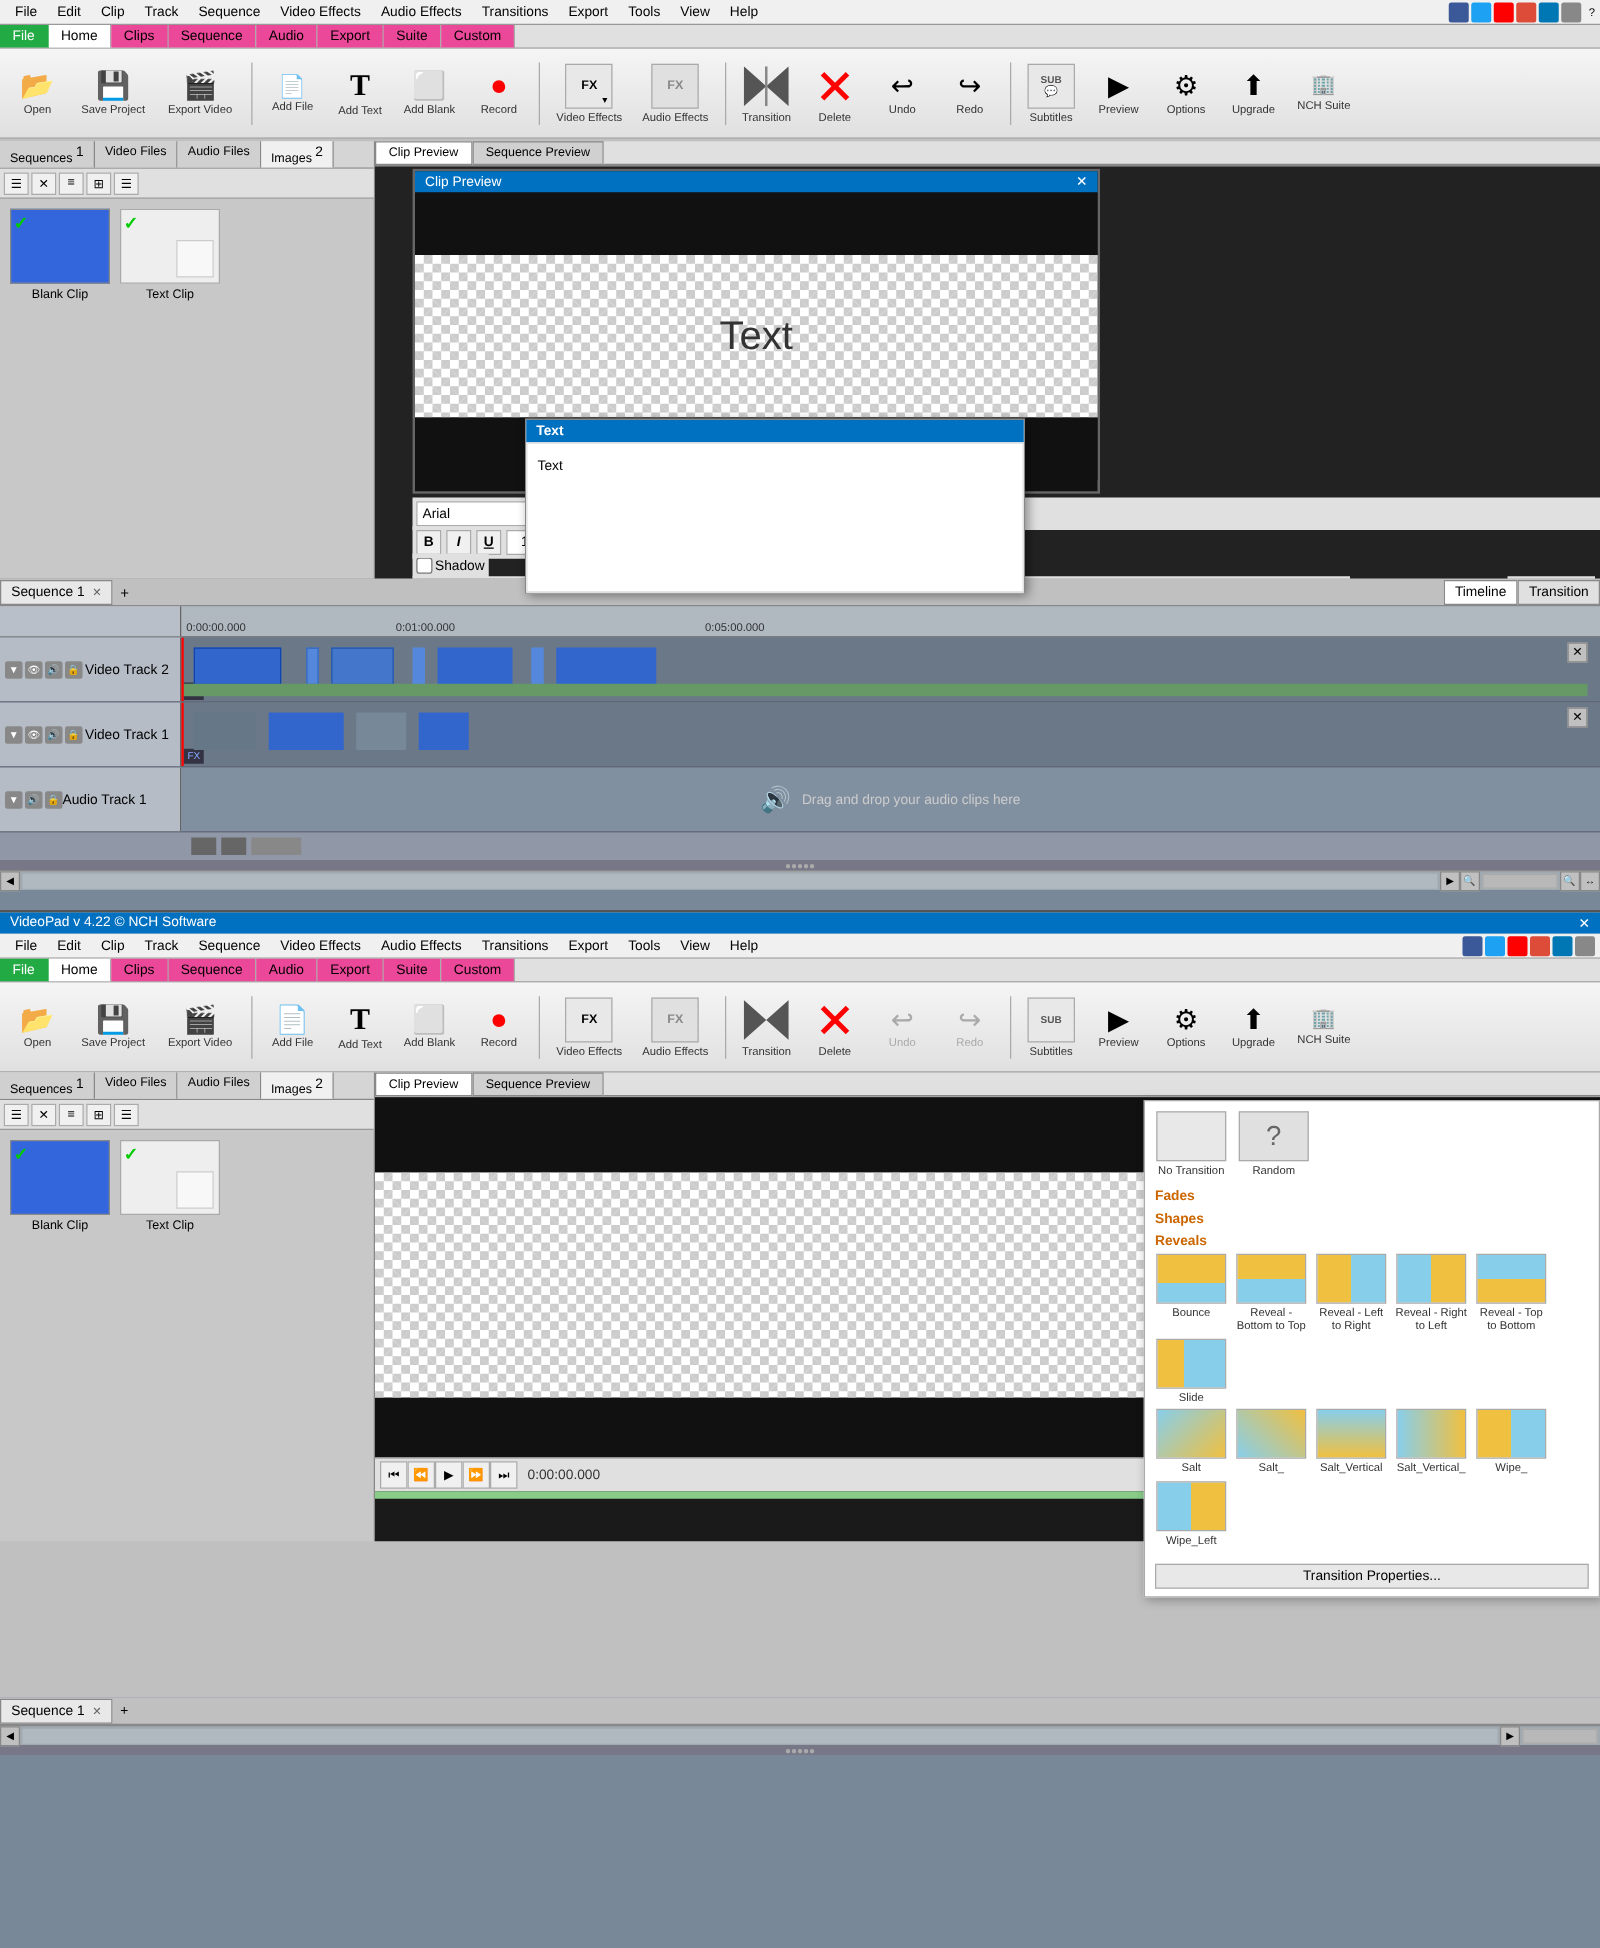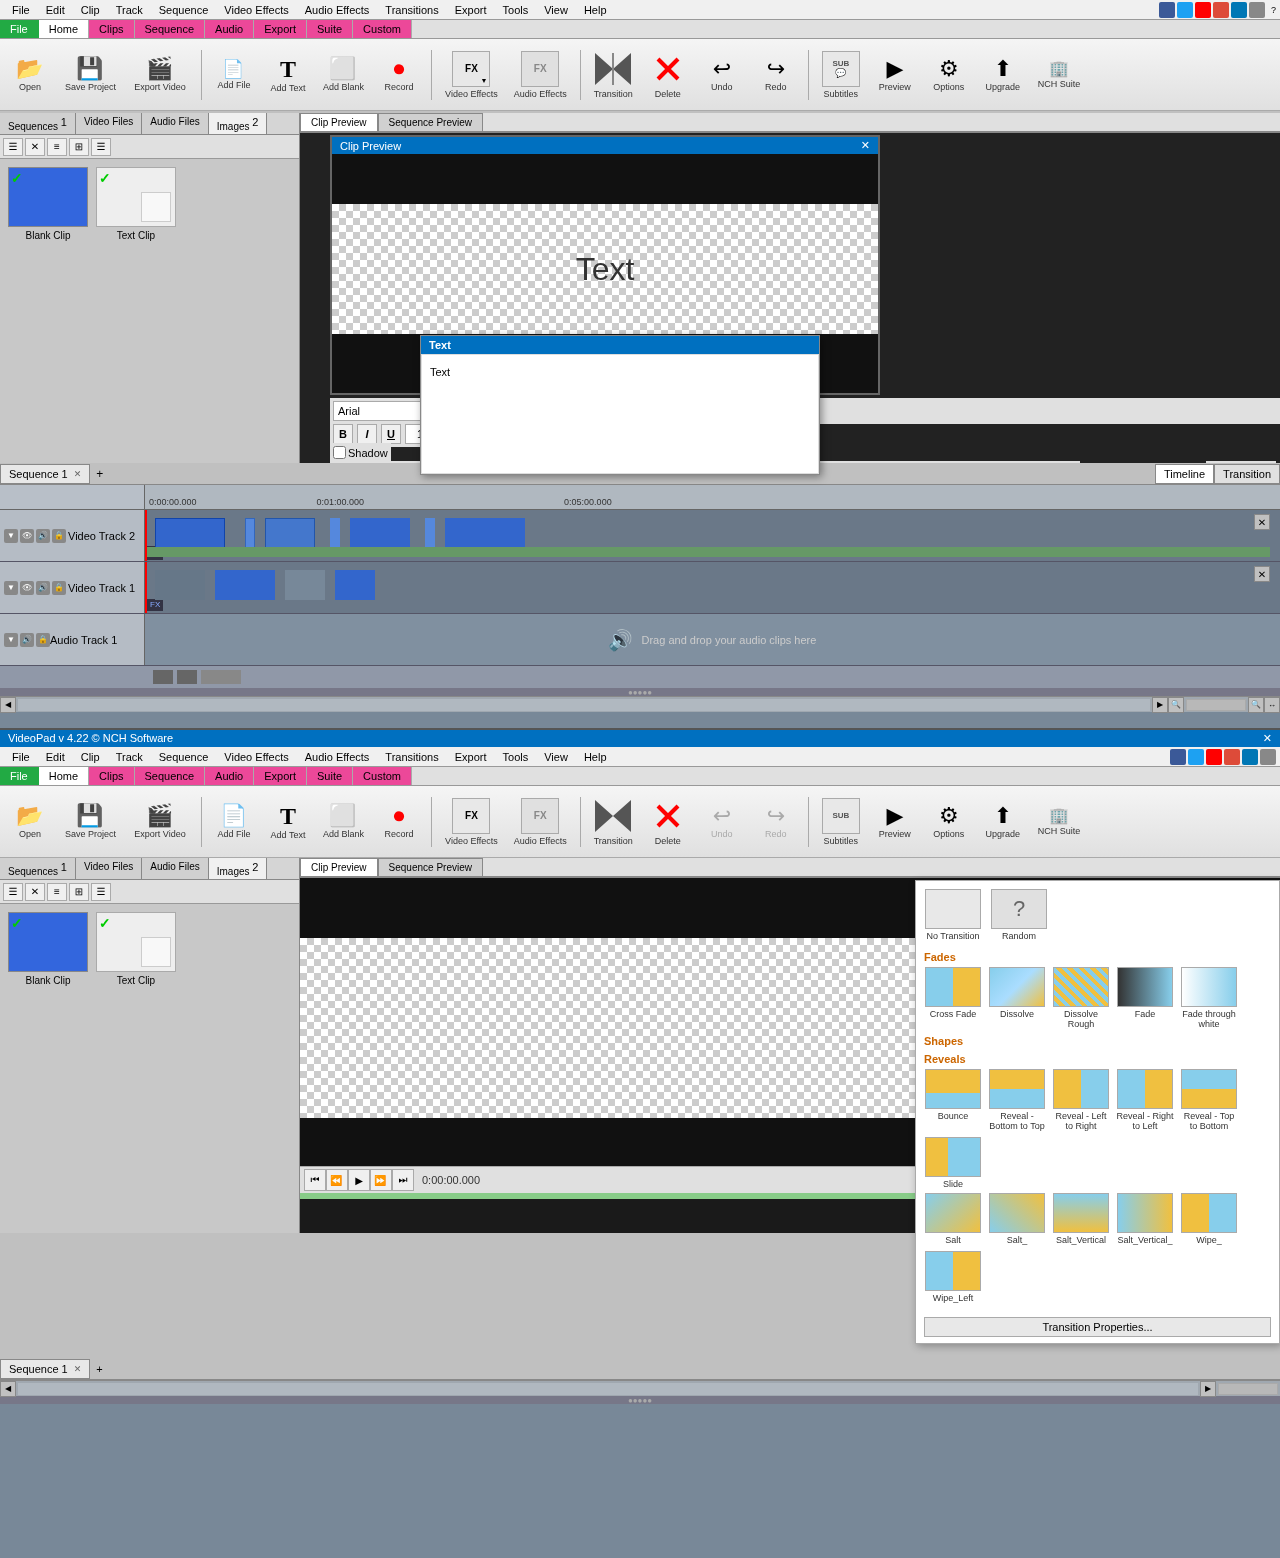--- a/index.html
+++ b/index.html
@@ -683,42 +683,20 @@
           <div class="trans-item">
             <div class="trans-thumb random-thumb" style="border:1px solid #aaa;">
               <span style="font-size:22px; color:#666;">?</span>
             </div>
             <div class="trans-label">Random</div>
           </div>
         </div>
 
         <div style="padding: 0 8px;">
           <div class="trans-section-title">Fades</div>
-          <div class="trans-grid">
-            <div class="trans-item">
-              <div class="trans-thumb trans-cross-fade" style="border:1px solid #aaa;"></div>
-              <div class="trans-label">Cross Fade</div>
-            </div>
-            <div class="trans-item">
-              <div class="trans-thumb trans-dissolve" style="border:1px solid #aaa;"></div>
-              <div class="trans-label">Dissolve</div>
-            </div>
-            <div class="trans-item">
-              <div class="trans-thumb trans-dissolve-rough" style="border:1px solid #aaa;"></div>
-              <div class="trans-label">Dissolve Rough</div>
-            </div>
-            <div class="trans-item">
-              <div class="trans-thumb trans-fade" style="border:1px solid #aaa;"></div>
-              <div class="trans-label">Fade</div>
-            </div>
-            <div class="trans-item">
-              <div class="trans-thumb trans-fade-white" style="border:1px solid #aaa;"></div>
-              <div class="trans-label">Fade through white</div>
-            </div>
-          </div>
         </div>
 
         <div style="padding: 0 8px;">
           <div class="trans-section-title">Shapes</div>
         </div>
 
         <div style="padding: 0 8px;">
           <div class="trans-section-title">Reveals</div>
           <div class="trans-grid">
             <div class="trans-item">

